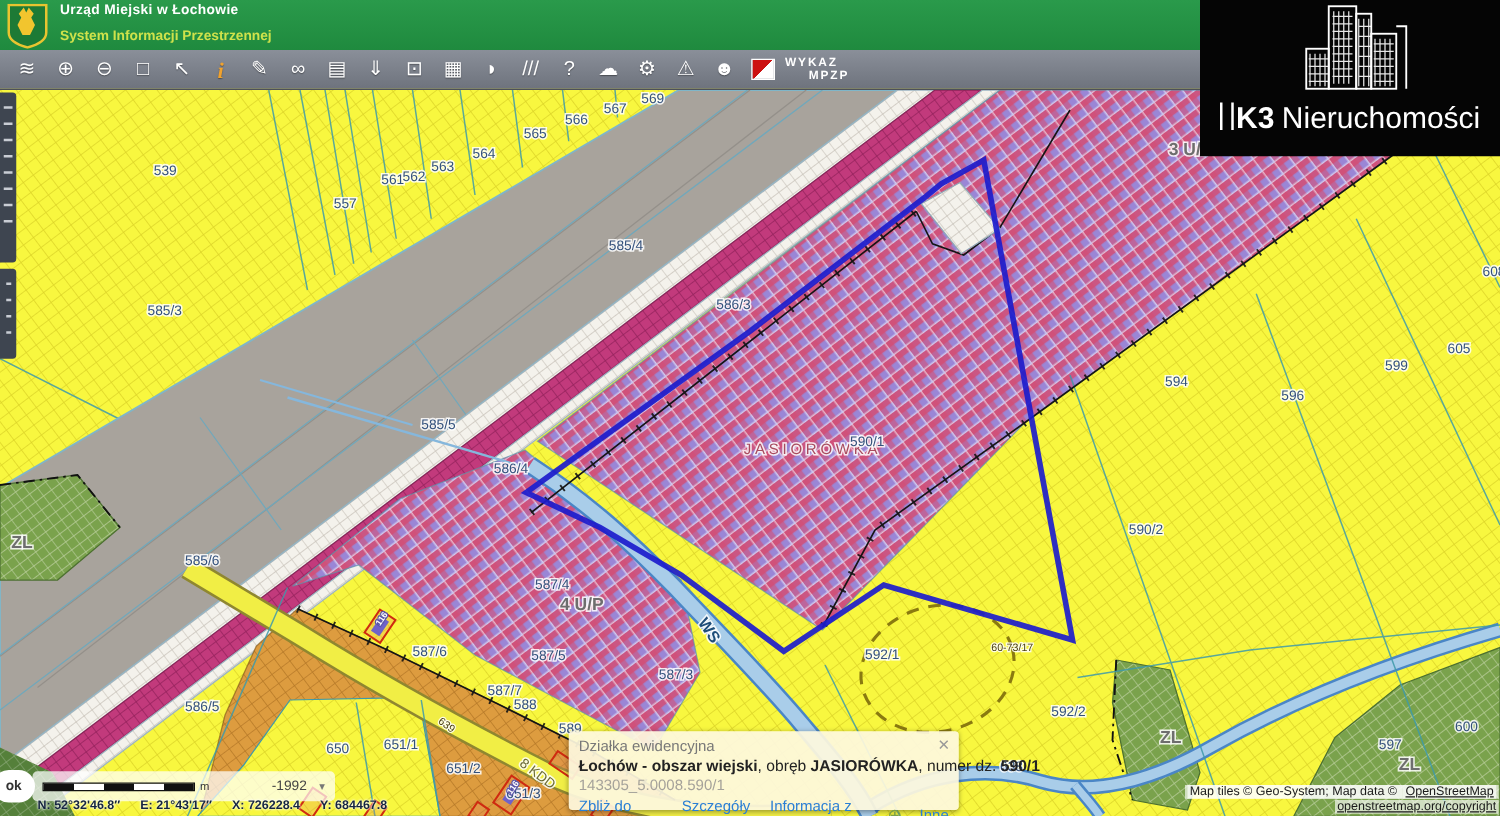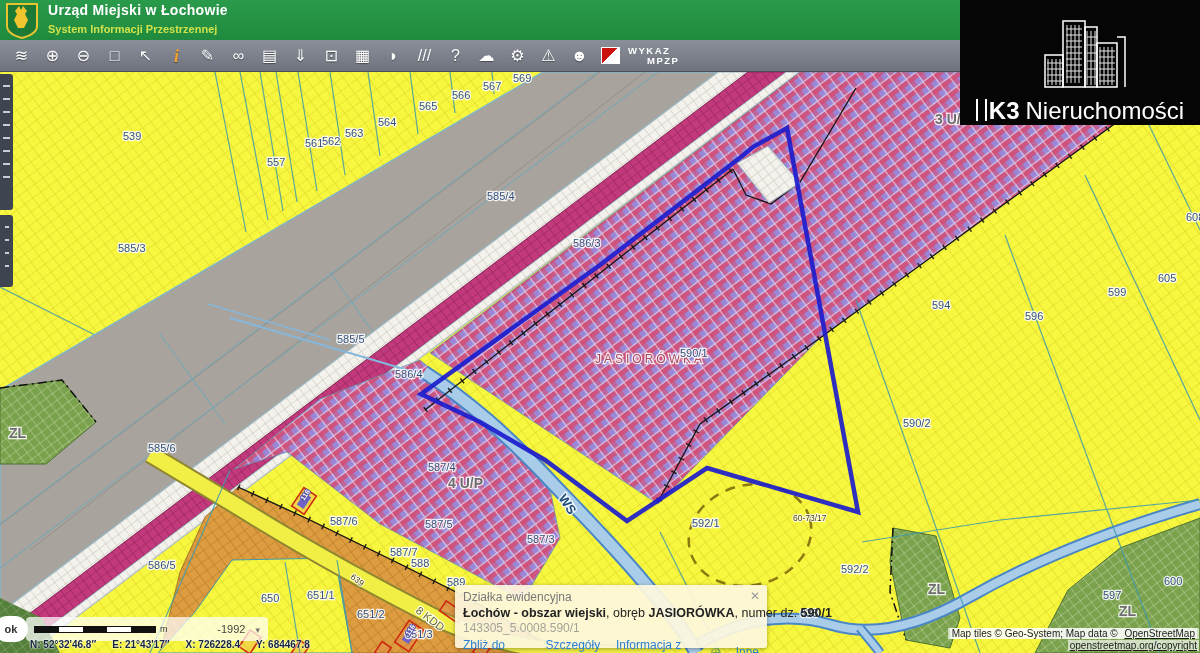--- a/index.html
+++ b/index.html
@@ -2,21 +2,21 @@
 <html><head>
 <meta charset="utf-8">
 <style>
   html,body{margin:0;padding:0;background:#666;}
   #app{position:relative;width:1200px;height:653px;overflow:hidden;
        font-family:"Liberation Sans",sans-serif;background:#f8f73f;}
   
   #header{position:absolute;left:0;top:0;width:100%;height:40px;
     background:linear-gradient(#2a9a4b,#1f8a3e);z-index:20;}
   #crest{position:absolute;left:5px;top:3px;width:34px;height:36px;}
-  #hTitle{position:absolute;left:48px;top:2px;color:#fff;font-size:14px;font-weight:700;letter-spacing:.3px;}
+  #hTitle{position:absolute;left:48px;top:2px;color:#fff;font-size:11px;font-weight:700;letter-spacing:.3px;}
   #hSub{position:absolute;left:48px;top:23px;color:#cfe24b;font-size:11px;font-weight:700;}
   
   #toolbar{position:absolute;left:0;top:40px;width:100%;height:32px;z-index:20;
     background:linear-gradient(#8a8f99,#6e737d);border-bottom:1px solid #4c5058;
     display:flex;align-items:center;padding-left:6px;box-sizing:border-box;}
   .tbtn{width:31px;text-align:center;color:#fff;font-size:16px;line-height:30px;cursor:pointer;
     text-shadow:0 1px 1px rgba(0,0,0,.4);}
   .tbtn.info{color:#f0a22e;font-family:"Liberation Serif",serif;font-style:italic;font-weight:700;font-size:18px;}
   #flagIcon{width:17px;height:15px;margin:0 4px 0 6px;border:1px solid #fff;
     background:linear-gradient(135deg,#cc1111 0 50%,#ffffff 50% 100%);}
@@ -30,21 +30,21 @@
   .ml-zone{font-size:14px;fill:#6e6e6e;font-weight:700;}
   .ml-loc{font-size:12px;fill:#a84b5e;letter-spacing:3px;}
   .ml-water{fill:#1f4e79;font-weight:700;font-size:13px;}
   .ml-small{font-size:8.5px;fill:#4a3f10;stroke-width:2px;}
   .ml-road{font-size:11px;fill:#6b6b35;}
   .ml-b{font-size:7px;fill:#fff;stroke:#5b55a8;stroke-width:2px;font-weight:700;}
   
   #k3{position:absolute;right:0;top:0;width:240px;height:125px;background:#050505;z-index:40;
       display:flex;flex-direction:column;align-items:center;justify-content:flex-end;}
   #k3 svg{display:block;margin-bottom:4px;}
-  #k3text{color:#fff;font-size:24px;margin-bottom:0;white-space:nowrap;}
+  #k3text{color:#fff;font-size:24px;margin-bottom:16px;white-space:nowrap;}
   #k3text .bars{display:inline-block;width:7px;height:22px;margin-right:2px;vertical-align:-2px;
      border-left:2px solid #fff;border-right:2px solid #fff;}
   #k3text b{font-weight:700;margin-right:6px;}
   
   #popup{position:absolute;left:455px;top:585px;width:312px;height:63px;z-index:50;
     background:rgba(253,248,222,.93);border-radius:3px;box-shadow:0 1px 4px rgba(0,0,0,.35);
     padding:5px 8px;box-sizing:border-box;font-size:12px;}
   #popTitle{color:#787878;font-size:12px;}
   #popClose{position:absolute;right:7px;top:4px;color:#999;font-size:12px;cursor:pointer;}
   #popMain{color:#222;font-size:12.5px;margin-top:2px;white-space:nowrap;}

